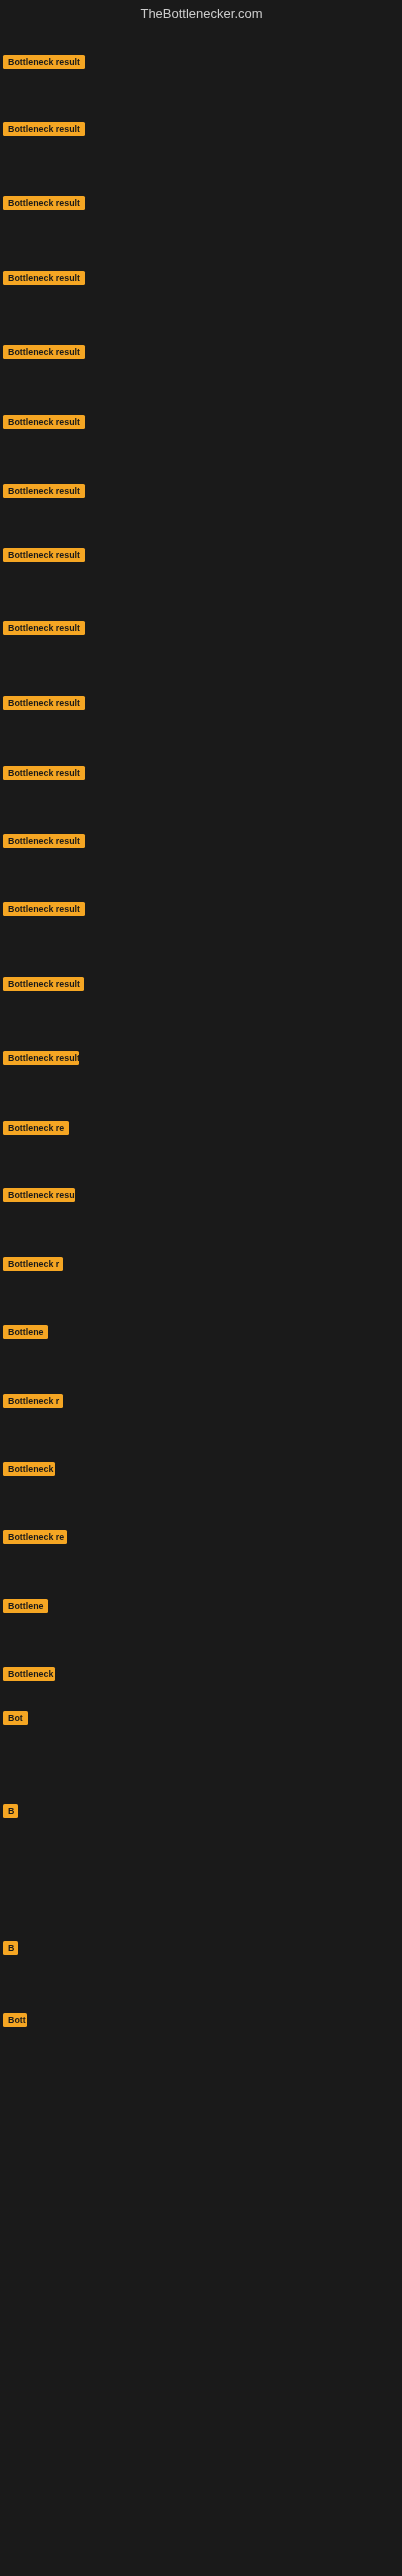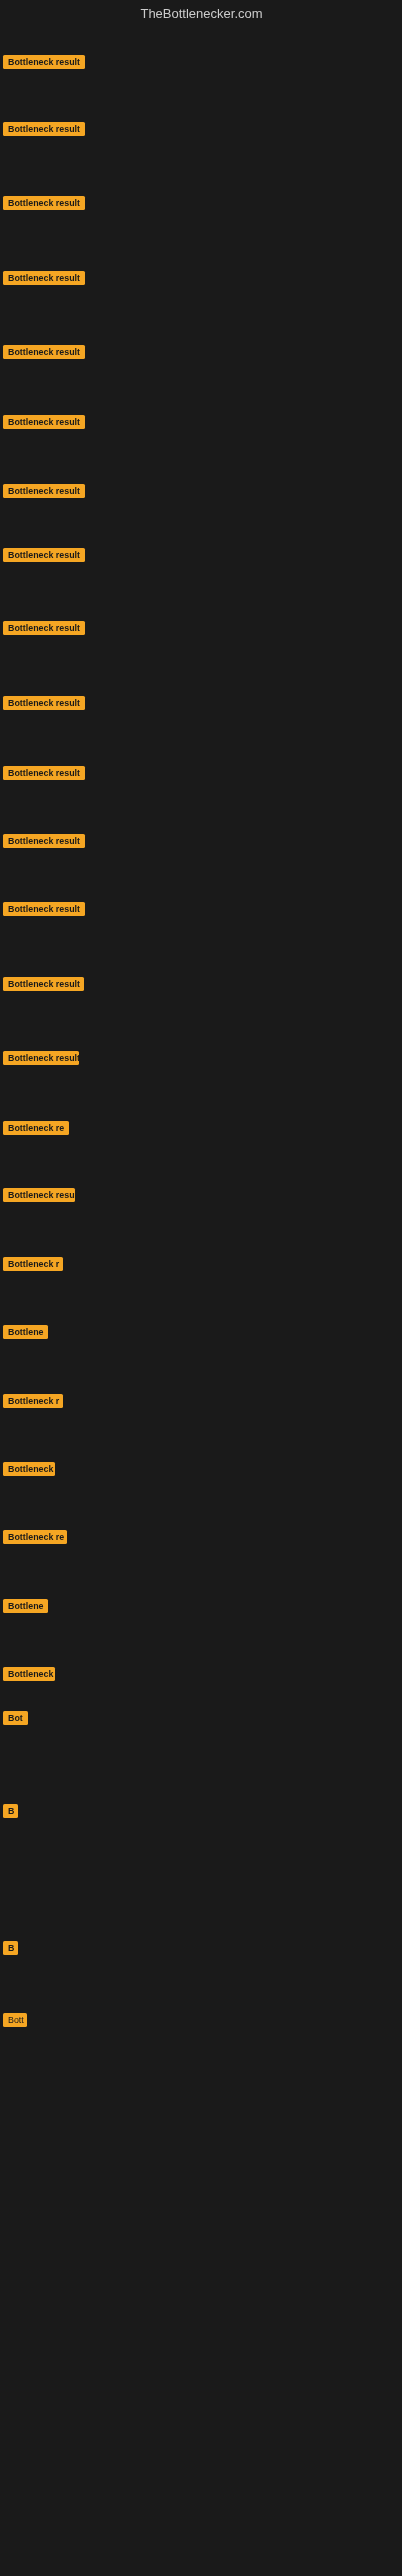--- a/index.html
+++ b/index.html
@@ -50,15 +50,15 @@
     <div style="position: absolute; top: 1232px; left: 3.2px;"><span style="display: inline-block; background-color: rgb(245, 166, 35); color: rgb(26, 26, 26); font-size: 8.9px; font-weight: bold; padding: 2.4px 4.8px; border-radius: 1.6px; max-width: 60px; overflow: hidden; white-space: nowrap;">Bottleneck r</span></div>
     <div style="position: absolute; top: 1300px; left: 3.2px;"><span style="display: inline-block; background-color: rgb(245, 166, 35); color: rgb(26, 26, 26); font-size: 8.9px; font-weight: bold; padding: 2.4px 4.8px; border-radius: 1.6px; max-width: 48px; overflow: hidden; white-space: nowrap;">Bottlene</span></div>
     <div style="position: absolute; top: 1369px; left: 3.2px;"><span style="display: inline-block; background-color: rgb(245, 166, 35); color: rgb(26, 26, 26); font-size: 8.9px; font-weight: bold; padding: 2.4px 4.8px; border-radius: 1.6px; max-width: 60px; overflow: hidden; white-space: nowrap;">Bottleneck r</span></div>
     <div style="position: absolute; top: 1437px; left: 3.2px;"><span style="display: inline-block; background-color: rgb(245, 166, 35); color: rgb(26, 26, 26); font-size: 8.9px; font-weight: bold; padding: 2.4px 4.8px; border-radius: 1.6px; max-width: 52px; overflow: hidden; white-space: nowrap;">Bottleneck</span></div>
     <div style="position: absolute; top: 1505px; left: 3.2px;"><span style="display: inline-block; background-color: rgb(245, 166, 35); color: rgb(26, 26, 26); font-size: 8.9px; font-weight: bold; padding: 2.4px 4.8px; border-radius: 1.6px; max-width: 64px; overflow: hidden; white-space: nowrap;">Bottleneck re</span></div>
     <div style="position: absolute; top: 1574px; left: 3.2px;"><span style="display: inline-block; background-color: rgb(245, 166, 35); color: rgb(26, 26, 26); font-size: 8.9px; font-weight: bold; padding: 2.4px 4.8px; border-radius: 1.6px; max-width: 48px; overflow: hidden; white-space: nowrap;">Bottlene</span></div>
     <div style="position: absolute; top: 1642px; left: 3.2px;"><span style="display: inline-block; background-color: rgb(245, 166, 35); color: rgb(26, 26, 26); font-size: 8.9px; font-weight: bold; padding: 2.4px 4.8px; border-radius: 1.6px; max-width: 52px; overflow: hidden; white-space: nowrap;">Bottleneck</span></div>
     <div style="position: absolute; top: 1669px; left: 3.2px; margin-top: 17px;"><span style="display: inline-block; background-color: rgb(245, 166, 35); color: rgb(26, 26, 26); font-size: 8.9px; font-weight: bold; padding: 2.4px 4.8px; border-radius: 1.6px; max-width: 28px; overflow: hidden; white-space: nowrap;">Bot</span></div>
     <div style="position: absolute; top: 1779px; left: 3.2px;"><span style="display: inline-block; background-color: rgb(245, 166, 35); color: rgb(26, 26, 26); font-size: 8.9px; font-weight: bold; padding: 2.4px 4.8px; border-radius: 1.6px; max-width: 14.5px; overflow: hidden; white-space: nowrap;">B</span></div>
     <div style="position: absolute; top: 1916px; left: 3.2px;"><span style="display: inline-block; background-color: rgb(245, 166, 35); color: rgb(26, 26, 26); font-size: 8.9px; font-weight: bold; padding: 2.4px 4.8px; border-radius: 1.6px; max-width: 14.5px; overflow: hidden; white-space: nowrap;">B</span></div>
-    <div style="position: absolute; top: 1988px; left: 3.2px;"><span style="display: inline-block; background-color: rgb(245, 166, 35); color: rgb(26, 26, 26); font-size: 8.9px; font-weight: normal; padding: 2.4px 4.8px; border-radius: 1.6px; max-width: 24px; overflow: hidden; white-space: nowrap;">Bott</span></div>
+    <div style="position: absolute; top: 1988px; left: 3.2px;"><span style="display: inline-block; background-color: rgb(245, 166, 35); color: rgb(26, 26, 26); font-size: 8.9px; font-weight: bold; padding: 2.4px 4.8px; border-radius: 1.6px; max-width: 24px; overflow: hidden; white-space: nowrap;">Bott</span></div>
   </div>
 
 
 </body></html>

